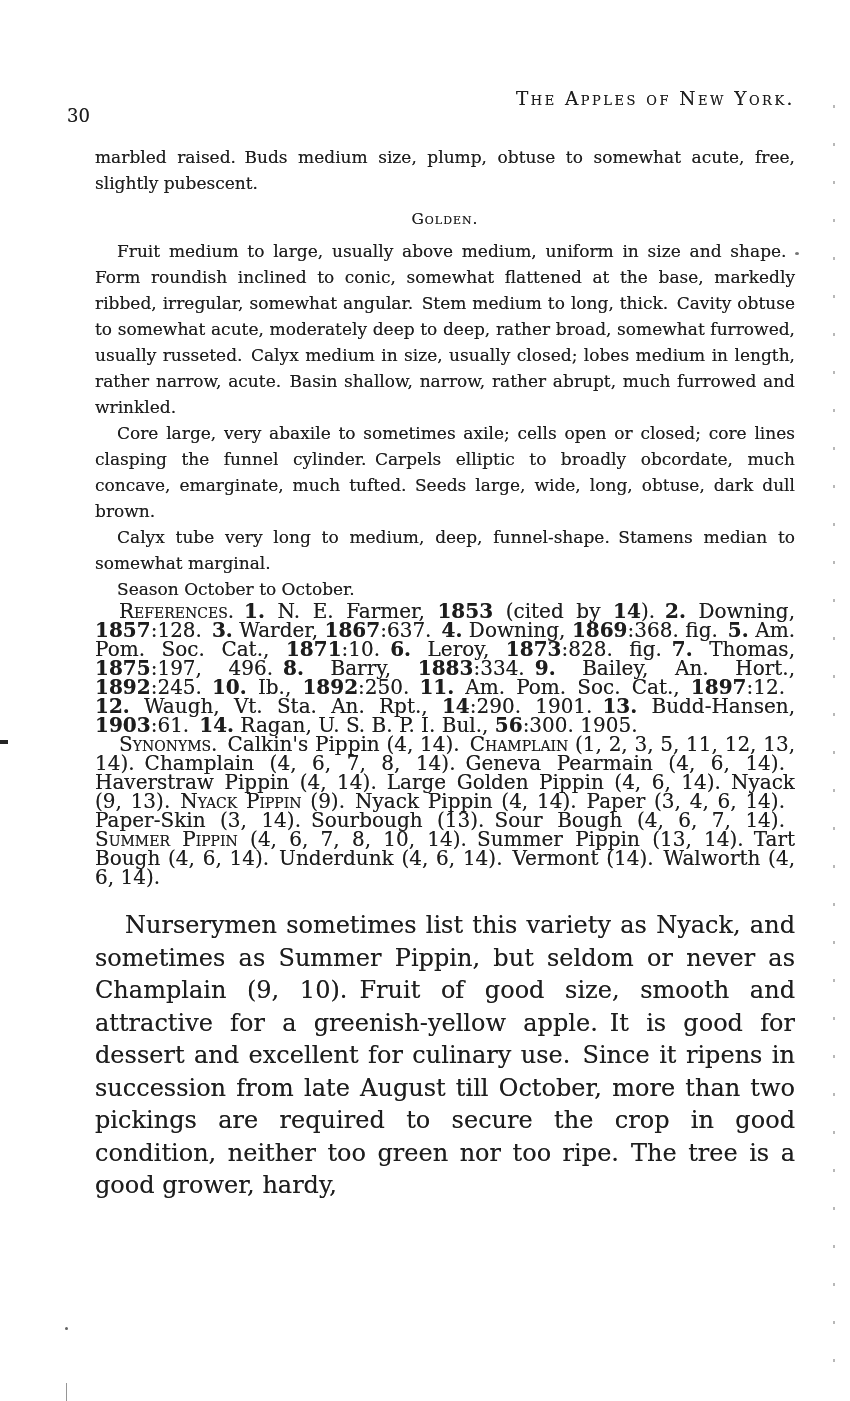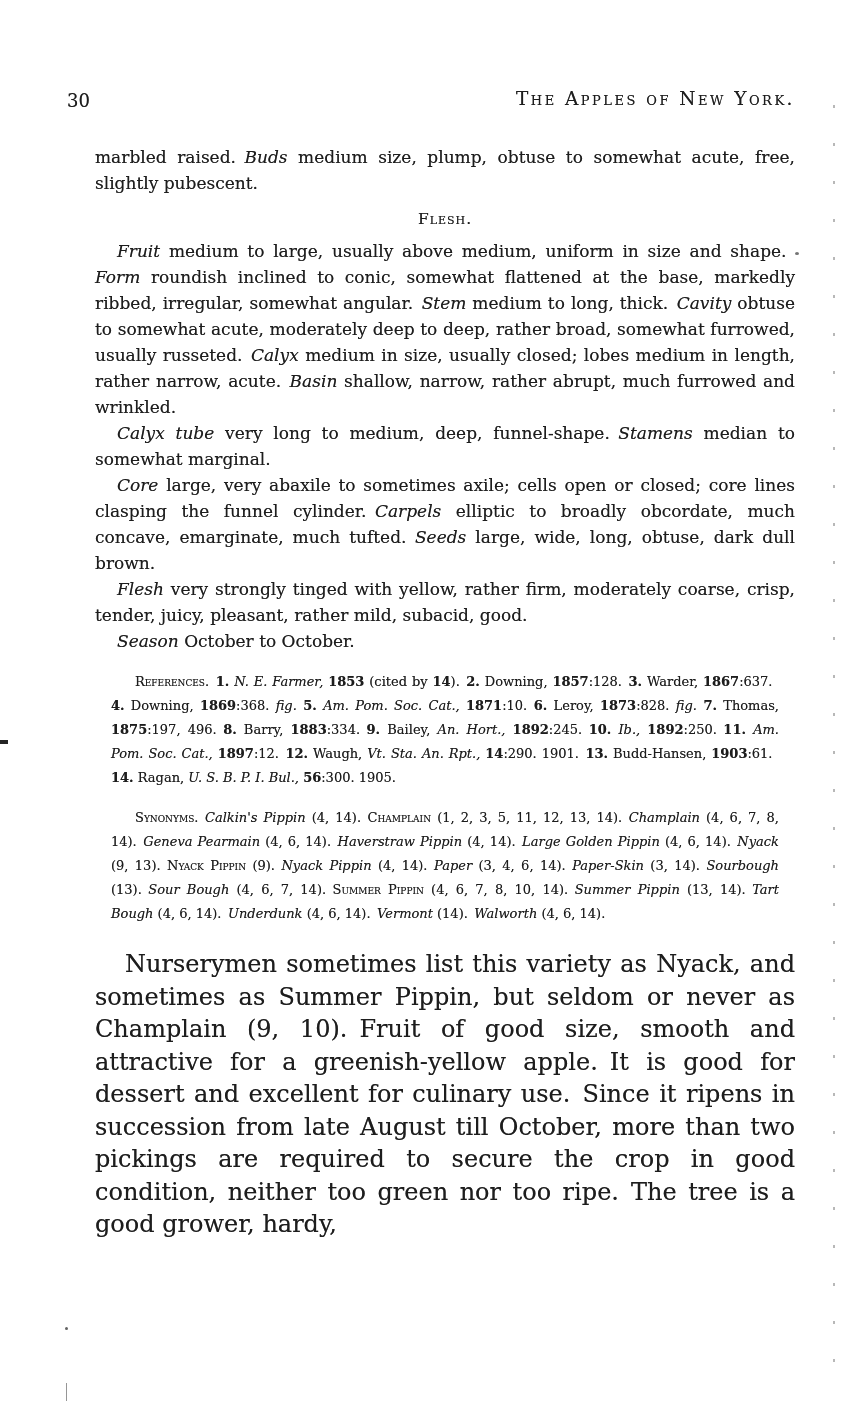--- a/index.html
+++ b/index.html
@@ -18,21 +18,21 @@
     text-shadow: 0 0 0.45px rgba(10,10,10,0.55);
   }
   
   .running-head {
     position: relative;
     height: 26px;
     margin-bottom: 30px;
   }
   .page-number {
     position: absolute;
-    left: -28px; top: 2px;
+    left: -28px; top: 17px;
     font-size: 18px;
   }
   .running-title {
     text-align: right;
     font-variant: small-caps;
     font-size: 18.5px;
     letter-spacing: 2.5px;
   }
   
   .desc { font-size: 17px; line-height: 26px; text-align: justify; margin: 0; }
@@ -49,36 +49,36 @@
   
   .variety-heading {
     text-align: center;
     font-size: 27px;
     font-weight: bold;
     letter-spacing: 1.5px;
     margin: 26px 0 16px 0;
   }
   
   .smallprint {
-    font-size: 13px;
-    line-height: 24px;
+    font-size: 20px;
+    line-height: 19px;
     text-align: justify;
     text-indent: 24px;
-    margin: 16px;
+    margin: 0;
   }
   
   .narrative {
     font-size: 24px;
     line-height: 32.5px;
     text-align: justify;
     text-indent: 30px;
     margin: 22px 0 0 0;
   }
   
-  .seg-i { font-style: italic; }
+  .seg-i { }
   .seg-b { font-weight: bold; }
   .seg-sc { font-variant: small-caps; }
   
   .artifact { position: absolute; }
   .right-dotted-line {
     left: 833px; top: 105px;
     width: 2px; height: 1280px;
     background: repeating-linear-gradient(
       to bottom,
       rgba(70,70,70,0.55) 0px, rgba(70,70,70,0.55) 3px,
@@ -95,26 +95,25 @@
 
 <div class="page-content">
 
   <div class="running-head">
     <span class="page-number">30</span>
     <div class="running-title">The Apples of New York.</div>
   </div>
 
   <p class="desc lead-para"><span>marbled raised. </span><span class="seg-i">Buds</span><span> medium size, plump, obtuse to somewhat acute, free, slightly pubescent.</span></p>
 
-  <div class="section-heading">Flesh.</div>
+  <div class="section-heading">Golden.</div>
 
   <p class="desc indent"><span class="seg-i">Fruit</span><span> medium to large, usually above medium, uniform in size and shape. </span><span class="seg-i">Form</span><span> roundish inclined to conic, somewhat flattened at the base, markedly ribbed, irregular, somewhat angular. </span><span class="seg-i">Stem</span><span> medium to long, thick. </span><span class="seg-i">Cavity</span><span> obtuse to somewhat acute, moderately deep to deep, rather broad, somewhat furrowed, usually russeted. </span><span class="seg-i">Calyx</span><span> medium in size, usually closed; lobes medium in length, rather narrow, acute. </span><span class="seg-i">Basin</span><span> shallow, narrow, rather abrupt, much furrowed and wrinkled.</span></p>
+  <p class="desc indent"><span class="seg-i">Core</span><span> large, very abaxile to sometimes axile; cells open or closed; core lines clasping the funnel cylinder. </span><span class="seg-i">Carpels</span><span> elliptic to broadly obcordate, much concave, emarginate, much tufted. </span><span class="seg-i">Seeds</span><span> large, wide, long, obtuse, dark dull brown.</span></p>
   <p class="desc indent"><span class="seg-i">Calyx tube</span><span> very long to medium, deep, funnel-shape. </span><span class="seg-i">Stamens</span><span> median to somewhat marginal.</span></p>
-  <p class="desc indent"><span class="seg-i">Core</span><span> large, very abaxile to sometimes axile; cells open or closed; core lines clasping the funnel cylinder. </span><span class="seg-i">Carpels</span><span> elliptic to broadly obcordate, much concave, emarginate, much tufted. </span><span class="seg-i">Seeds</span><span> large, wide, long, obtuse, dark dull brown.</span></p>
-  <p class="desc indent"><span class="seg-i">Flesh</span><span> very strongly tinged with yellow, rather firm, moderately coarse, crisp, tender, juicy, pleasant, rather mild, subacid, good.</span></p>
   <p class="desc indent"><span class="seg-i">Season</span><span> October to October.</span></p>
 
 
   <p class="smallprint"><span class="seg-sc">References.</span><span> </span><span class="seg-b">1.</span><span> </span><span class="seg-i">N. E. Farmer,</span><span> </span><span class="seg-b">1853</span><span> (cited by </span><span class="seg-b">14</span><span>). </span><span class="seg-b">2.</span><span> Downing, </span><span class="seg-b">1857</span><span>:128. </span><span class="seg-b">3.</span><span> Warder, </span><span class="seg-b">1867</span><span>:637. </span><span class="seg-b">4.</span><span> Downing, </span><span class="seg-b">1869</span><span>:368. </span><span class="seg-i">fig.</span><span> </span><span class="seg-b">5.</span><span> </span><span class="seg-i">Am. Pom. Soc. Cat.,</span><span> </span><span class="seg-b">1871</span><span>:10. </span><span class="seg-b">6.</span><span> Leroy, </span><span class="seg-b">1873</span><span>:828. </span><span class="seg-i">fig.</span><span> </span><span class="seg-b">7.</span><span> Thomas, </span><span class="seg-b">1875</span><span>:197, 496. </span><span class="seg-b">8.</span><span> Barry, </span><span class="seg-b">1883</span><span>:334. </span><span class="seg-b">9.</span><span> Bailey, </span><span class="seg-i">An. Hort.,</span><span> </span><span class="seg-b">1892</span><span>:245. </span><span class="seg-b">10.</span><span> </span><span class="seg-i">Ib.,</span><span> </span><span class="seg-b">1892</span><span>:250. </span><span class="seg-b">11.</span><span> </span><span class="seg-i">Am. Pom. Soc. Cat.,</span><span> </span><span class="seg-b">1897</span><span>:12. </span><span class="seg-b">12.</span><span> Waugh, </span><span class="seg-i">Vt. Sta. An. Rpt.,</span><span> </span><span class="seg-b">14</span><span>:290. 1901. </span><span class="seg-b">13.</span><span> Budd-Hansen, </span><span class="seg-b">1903</span><span>:61. </span><span class="seg-b">14.</span><span> Ragan, </span><span class="seg-i">U. S. B. P. I. Bul.,</span><span> </span><span class="seg-b">56</span><span>:300. 1905.</span></p>
   <p class="smallprint"><span class="seg-sc">Synonyms.</span><span> </span><span class="seg-i">Calkin's Pippin</span><span> (4, 14). </span><span class="seg-sc">Champlain</span><span> (1, 2, 3, 5, 11, 12, 13, 14). </span><span class="seg-i">Champlain</span><span> (4, 6, 7, 8, 14). </span><span class="seg-i">Geneva Pearmain</span><span> (4, 6, 14). </span><span class="seg-i">Haverstraw Pippin</span><span> (4, 14). </span><span class="seg-i">Large Golden Pippin</span><span> (4, 6, 14). </span><span class="seg-i">Nyack</span><span> (9, 13). </span><span class="seg-sc">Nyack Pippin</span><span> (9). </span><span class="seg-i">Nyack Pippin</span><span> (4, 14). </span><span class="seg-i">Paper</span><span> (3, 4, 6, 14). </span><span class="seg-i">Paper-Skin</span><span> (3, 14). </span><span class="seg-i">Sourbough</span><span> (13). </span><span class="seg-i">Sour Bough</span><span> (4, 6, 7, 14). </span><span class="seg-sc">Summer Pippin</span><span> (4, 6, 7, 8, 10, 14). </span><span class="seg-i">Summer Pippin</span><span> (13, 14). </span><span class="seg-i">Tart Bough</span><span> (4, 6, 14). </span><span class="seg-i">Underdunk</span><span> (4, 6, 14). </span><span class="seg-i">Vermont</span><span> (14). </span><span class="seg-i">Walworth</span><span> (4, 6, 14).</span></p>
 
   <p class="narrative">Nurserymen sometimes list this variety as Nyack, and sometimes as Summer Pippin, but seldom or never as Champlain (9, 10). Fruit of good size, smooth and attractive for a greenish-yellow apple. It is good for dessert and excellent for culinary use. Since it ripens in succession from late August till October, more than two pickings are required to secure the crop in good condition, neither too green nor too ripe. The tree is a good grower, hardy,</p>
 
 </div>
 

